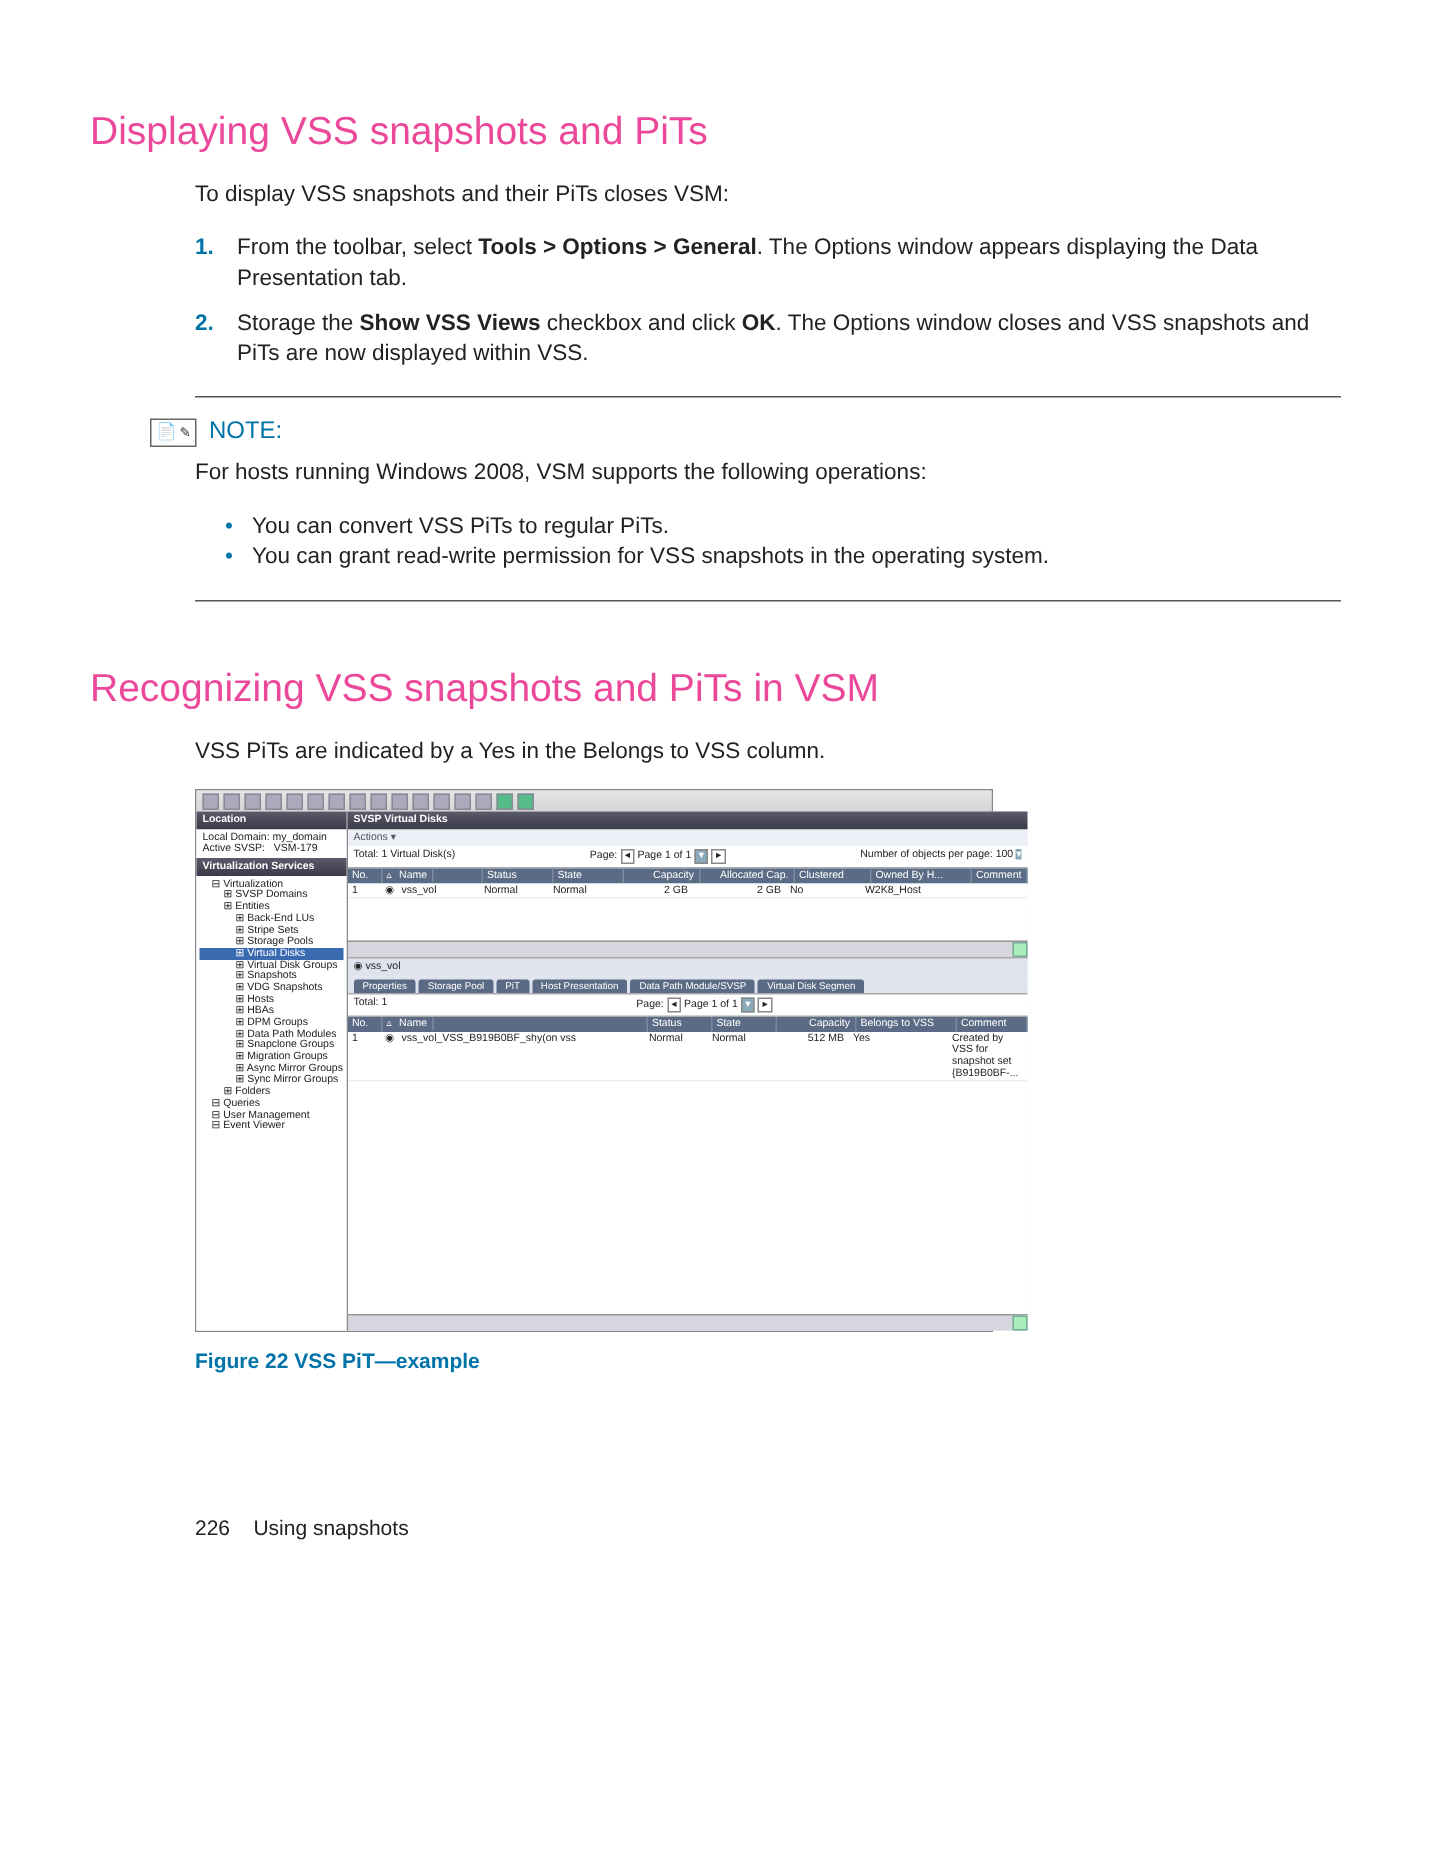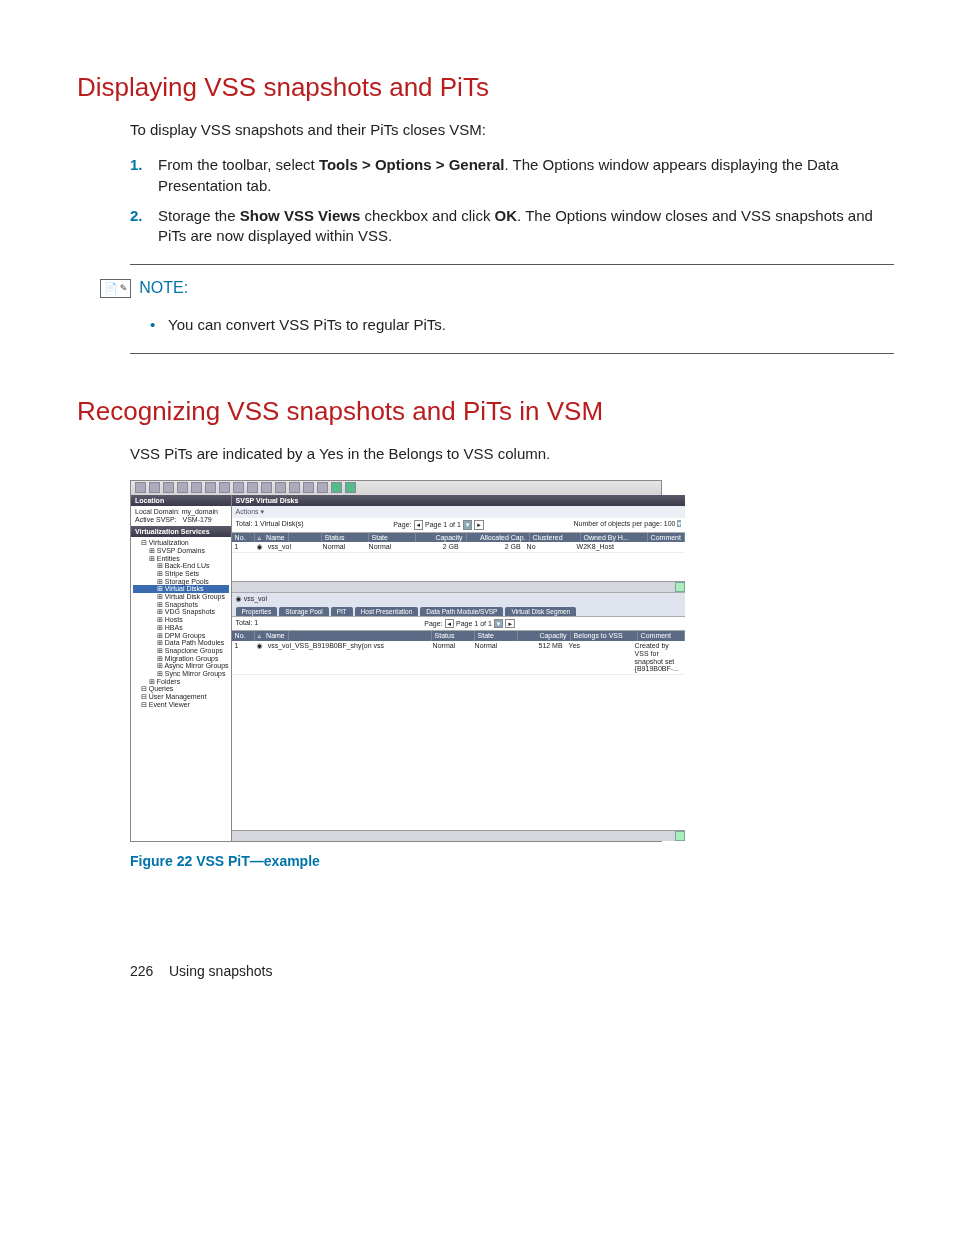--- a/index.html
+++ b/index.html
@@ -6,24 +6,24 @@
     font-family: Arial, Helvetica, sans-serif;
     font-size: 15px;
     color: #222;
     margin: 0;
     padding: 60px 60px 40px 60px;
     width: 954px;
     box-sizing: border-box;
     line-height: 1.35;
   }
   h1 {
-    color: #b91c1c;
+    color: #ec4899;
     font-weight: 400;
     font-size: 26px;
-    margin: 10px 0 14px 17px;
+    margin: 10px 0 14px 0;
   }
   .indent {
     margin-left: 70px;
   }
   ol.numbered {
     list-style: none;
     padding-left: 0;
     margin: 0;
   }
   ol.numbered > li {
@@ -225,22 +225,24 @@
     </li>
   </ol>
 </div>
 
 <div class="indent">
   <hr class="rule">
   <div class="note-row" style="margin-left:-30px">
     <span class="note-icon">📄<span style="border:none;font-size:9px">✎</span></span>
     <span class="note-label">NOTE:</span>
   </div>
+  <p style="margin:6px 0">For hosts running Windows 2008, VSM supports the following operations:</p>
   <ul class="bullets">
     <li>You can convert VSS PiTs to regular PiTs.</li>
+    <li>You can grant read-write permission for VSS snapshots in the operating system.</li>
   </ul>
   <hr class="rule">
 </div>
 
 <h1 style="margin-top:40px">Recognizing VSS snapshots and PiTs in VSM</h1>
 <div class="indent">
   <p>VSS PiTs are indicated by a Yes in the Belongs to VSS column.</p>
 </div>
 
 <div class="fig-wrap">

